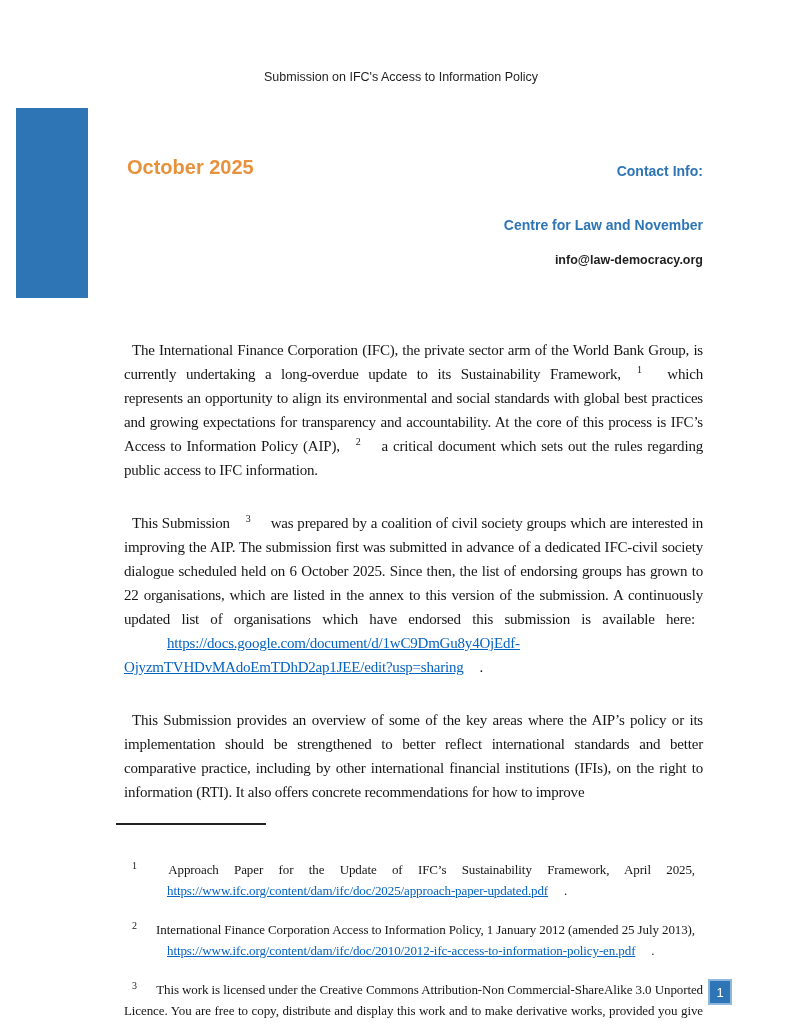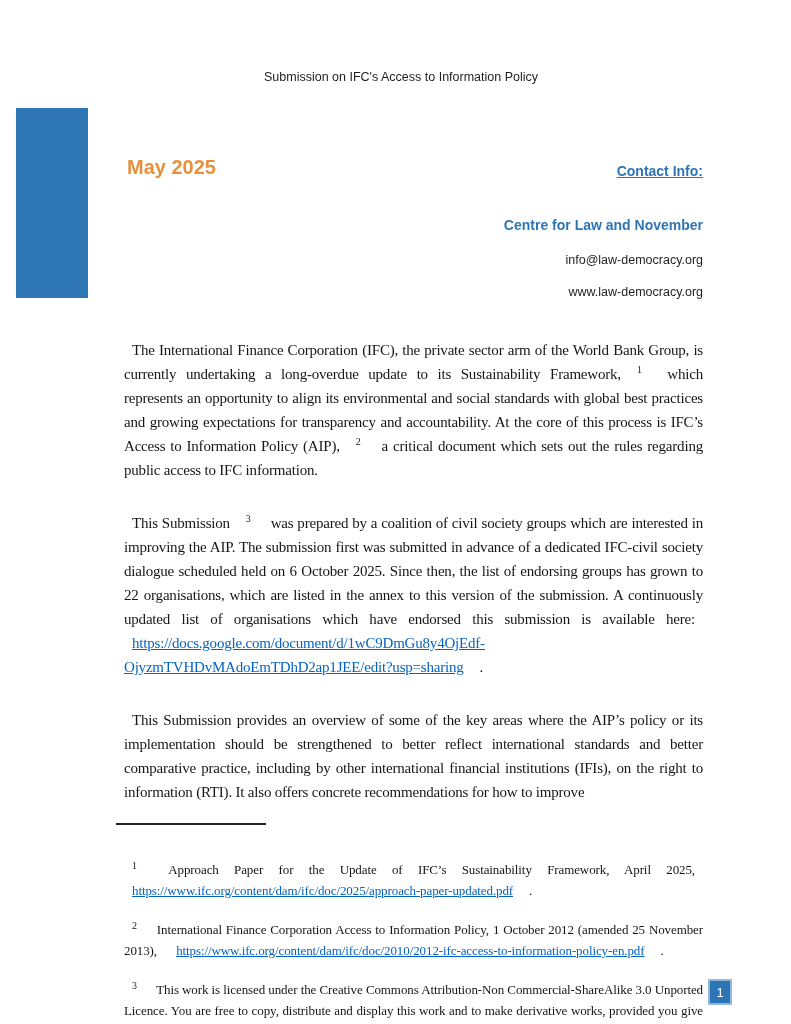--- a/index.html
+++ b/index.html
@@ -52,32 +52,32 @@
     position: absolute;
     top: 131px; right: 88px;
     text-align: right;
     font-family: "Liberation Sans", sans-serif;
   }
   .contact-heading {
     color: #2E75B6;
     font-weight: bold;
     font-size: 14px;
     margin-bottom: 22px;
-    text-decoration: underline;
   }
   .contact-org {
     color: #2E75B6;
     font-weight: bold;
     font-size: 14px;
     margin-bottom: 3px;
   }
   .contact-line {
     font-size: 12.5px;
     line-height: 16px;
     color: #1f1f1f;
+    font-weight: bold;
   }
   
   .body-text {
     position: absolute;
     left: 92px; top: 306px;
     width: 611px;
     font-size: 15px;
     line-height: 24px;
     letter-spacing: -0.2px;
     text-align: justify;
@@ -87,20 +87,21 @@
   .body-text sup, .footnotes sup {
     font-size: 10px;
     vertical-align: super;
     line-height: 0;
   }
   a.link {
     color: #0563C1;
     text-decoration: underline;
     cursor: pointer;
     word-break: normal;
+    margin-left: 35px;
   }
   
   .footnotes {
     position: absolute;
     left: 92px; top: 799px;
     width: 611px;
     font-size: 13px;
     line-height: 21px;
     letter-spacing: -0.1px;
     text-align: justify;
@@ -130,40 +131,39 @@
 </head>
 <body>
 
 <div class="page">
 
   <div class="running-header">Submission on IFC's Access to Information Policy</div>
 
   <div class="accent-bar"></div>
 
   <div class="title-block">
-    <div class="doc-date">May 2025</div>
+    <div class="doc-date">October 2025</div>
   </div>
 
   <div class="contact-block">
     <div class="contact-heading">Contact Info:</div>
     <div class="contact-org">Centre for Law and November</div>
     <div class="contact-line">info@law-democracy.org</div>
-    <div class="contact-line">www.law-democracy.org</div>
   </div>
 
   <div class="body-text">
     <p><span>The International Finance Corporation (IFC), the private sector arm of the World Bank Group, is currently undertaking a long-overdue update to its Sustainability Framework,</span><sup>1</sup><span> which represents an opportunity to align its environmental and social standards with global best practices and growing expectations for transparency and accountability. At the core of this process is IFC’s Access to Information Policy (AIP),</span><sup>2</sup><span> a critical document which sets out the rules regarding public access to IFC information.</span></p>
     <p><span>This Submission</span><sup>3</sup><span> was prepared by a coalition of civil society groups which are interested in improving the AIP. The submission first was submitted in advance of a dedicated IFC-civil society dialogue scheduled held on 6 October 2025. Since then, the list of endorsing groups has grown to 22 organisations, which are listed in the annex to this version of the submission. A continuously updated list of organisations which have endorsed this submission is available here: </span><a class="link">https://docs.google.com/document/d/1wC9DmGu8y4OjEdf-OjyzmTVHDvMAdoEmTDhD2ap1JEE/edit?usp=sharing</a><span>.</span></p>
     <p><span>This Submission provides an overview of some of the key areas where the AIP’s policy or its implementation should be strengthened to better reflect international standards and better comparative practice, including by other international financial institutions (IFIs), on the right to information (RTI). It also offers concrete recommendations for how to improve</span></p>
   </div>
 
   <div class="footnotes">
     <div class="fn-separator"></div>
     <p><sup>1</sup> <span>Approach Paper for the Update of IFC’s Sustainability Framework, April 2025, </span><a class="link">https://www.ifc.org/content/dam/ifc/doc/2025/approach-paper-updated.pdf</a><span>.</span></p>
-    <p><sup>2</sup> <span>International Finance Corporation Access to Information Policy, 1 October 2012 (amended 25 November 2013), </span><a class="link">https://www.ifc.org/content/dam/ifc/doc/2010/2012-ifc-access-to-information-policy-en.pdf</a><span>.</span></p>
+    <p><sup>2</sup> <span>International Finance Corporation Access to Information Policy, 1 January 2012 (amended 25 July 2013), </span><a class="link">https://www.ifc.org/content/dam/ifc/doc/2010/2012-ifc-access-to-information-policy-en.pdf</a><span>.</span></p>
     <p><sup>3</sup> <span>This work is licensed under the Creative Commons Attribution-Non Commercial-ShareAlike 3.0 Unported Licence. You are free to copy, distribute and display this work and to make derivative works, provided you give credit to the authors, do not use this work for commercial purposes and distribute any works derived from this publication under a licence identical to this one. To view a copy of this licence, visit: http://creativecommons.org/licenses/by-nc-sa/3.0/.</span></p>
   </div>
 
   <div class="page-number-box">
       <span>1</span>
     </div>
 
 </div>
 
 </body></html>

